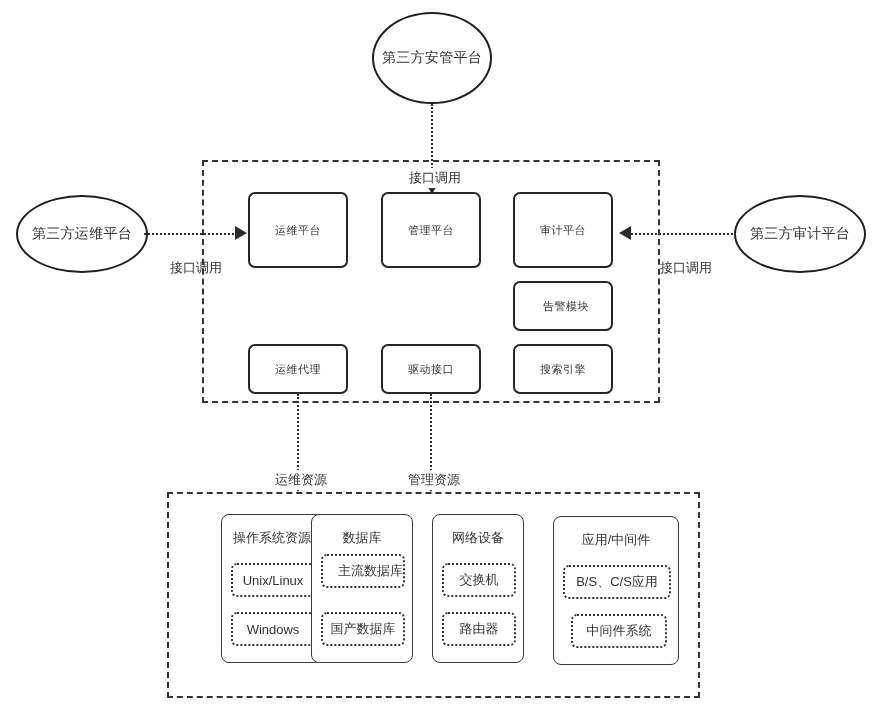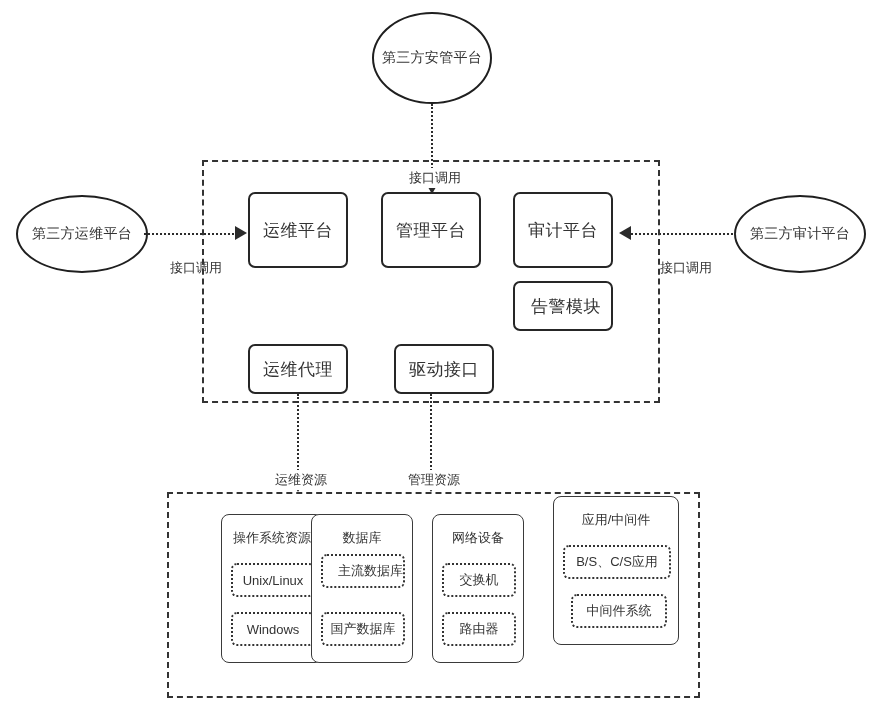--- a/index.html
+++ b/index.html
@@ -41,21 +41,21 @@
   }
   
   .node-box {
     position: absolute;
     border: 2px solid #262626;
     border-radius: 7px;
     background: #ffffff;
     display: flex;
     align-items: center;
     justify-content: center;
-    font-size: 17px;
+    font-size: 11px;
     color: #333333;
     box-sizing: border-box;
     letter-spacing: 0.5px;
   }
   .group-box {
     position: absolute;
     border: 1.6px solid #3a3a3a;
     border-radius: 8px;
     background: #ffffff;
     box-sizing: border-box;
@@ -159,25 +159,28 @@
   <div class="node-box" style="left:381px; top:192px; width:100px; height:76px;text-align:right;">
     <span>管理平台</span>
   </div>
   <div class="node-box" style="left:513px; top:192px; width:100px; height:76px;">
     <span>审计平台</span>
   </div>
 
   <div class="node-box" style="left:513px; top:281px; width:100px; height:50px;padding-left:6px;">
     <span>告警模块</span>
   </div>
+  <div class="node-box" style="left:513px; top:344px; width:100px; height:50px;">
+    <span>搜索引擎</span>
+  </div>
 
   <div class="node-box" style="left:248px; top:344px; width:100px; height:50px;">
     <span>运维代理</span>
   </div>
-  <div class="node-box" style="left:381px; top:344px; width:100px; height:50px;margin-left:13px;">
+  <div class="node-box" style="left:381px; top:344px; width:100px; height:50px;">
     <span>驱动接口</span>
   </div>
 
   <div class="conn-v" style="left:297px; top:394px; height:92px;"></div>
   <div class="arrow-down" style="left:291px; top:480px;"></div>
   <div class="edge-label" style="left:262px; top:434px; width:72px;">运维资源</div>
 
   <div class="conn-v" style="left:430px; top:394px; height:92px;"></div>
   <div class="arrow-down" style="left:424px; top:480px;"></div>
   <div class="edge-label" style="left:395px; top:434px; width:72px;">管理资源</div>
@@ -207,21 +210,21 @@
   <div class="group-box" style="left:432px; top:514px; width:92px; height:149px;">
     <div class="group-title">网络设备</div>
     <div class="dotted-item" style="left:9px; top:48px; width:74px; height:34px;">
       <span>交换机</span>
     </div>
     <div class="dotted-item" style="left:9px; top:97px; width:74px; height:34px;">
       <span>路由器</span>
     </div>
   </div>
 
-  <div class="group-box" style="left:553px; top:496px; width:126px; height:149px;">
+  <div class="group-box" style="left:553px; top:516px; width:126px; height:149px;">
     <div class="group-title">应用/中间件</div>
     <div class="dotted-item" style="left:9px; top:48px; width:108px; height:34px;">
       <span>B/S、C/S应用</span>
     </div>
     <div class="dotted-item" style="left:17px; top:97px; width:96px; height:34px;">
       <span>中间件系统</span>
     </div>
   </div>
 
 </div>

